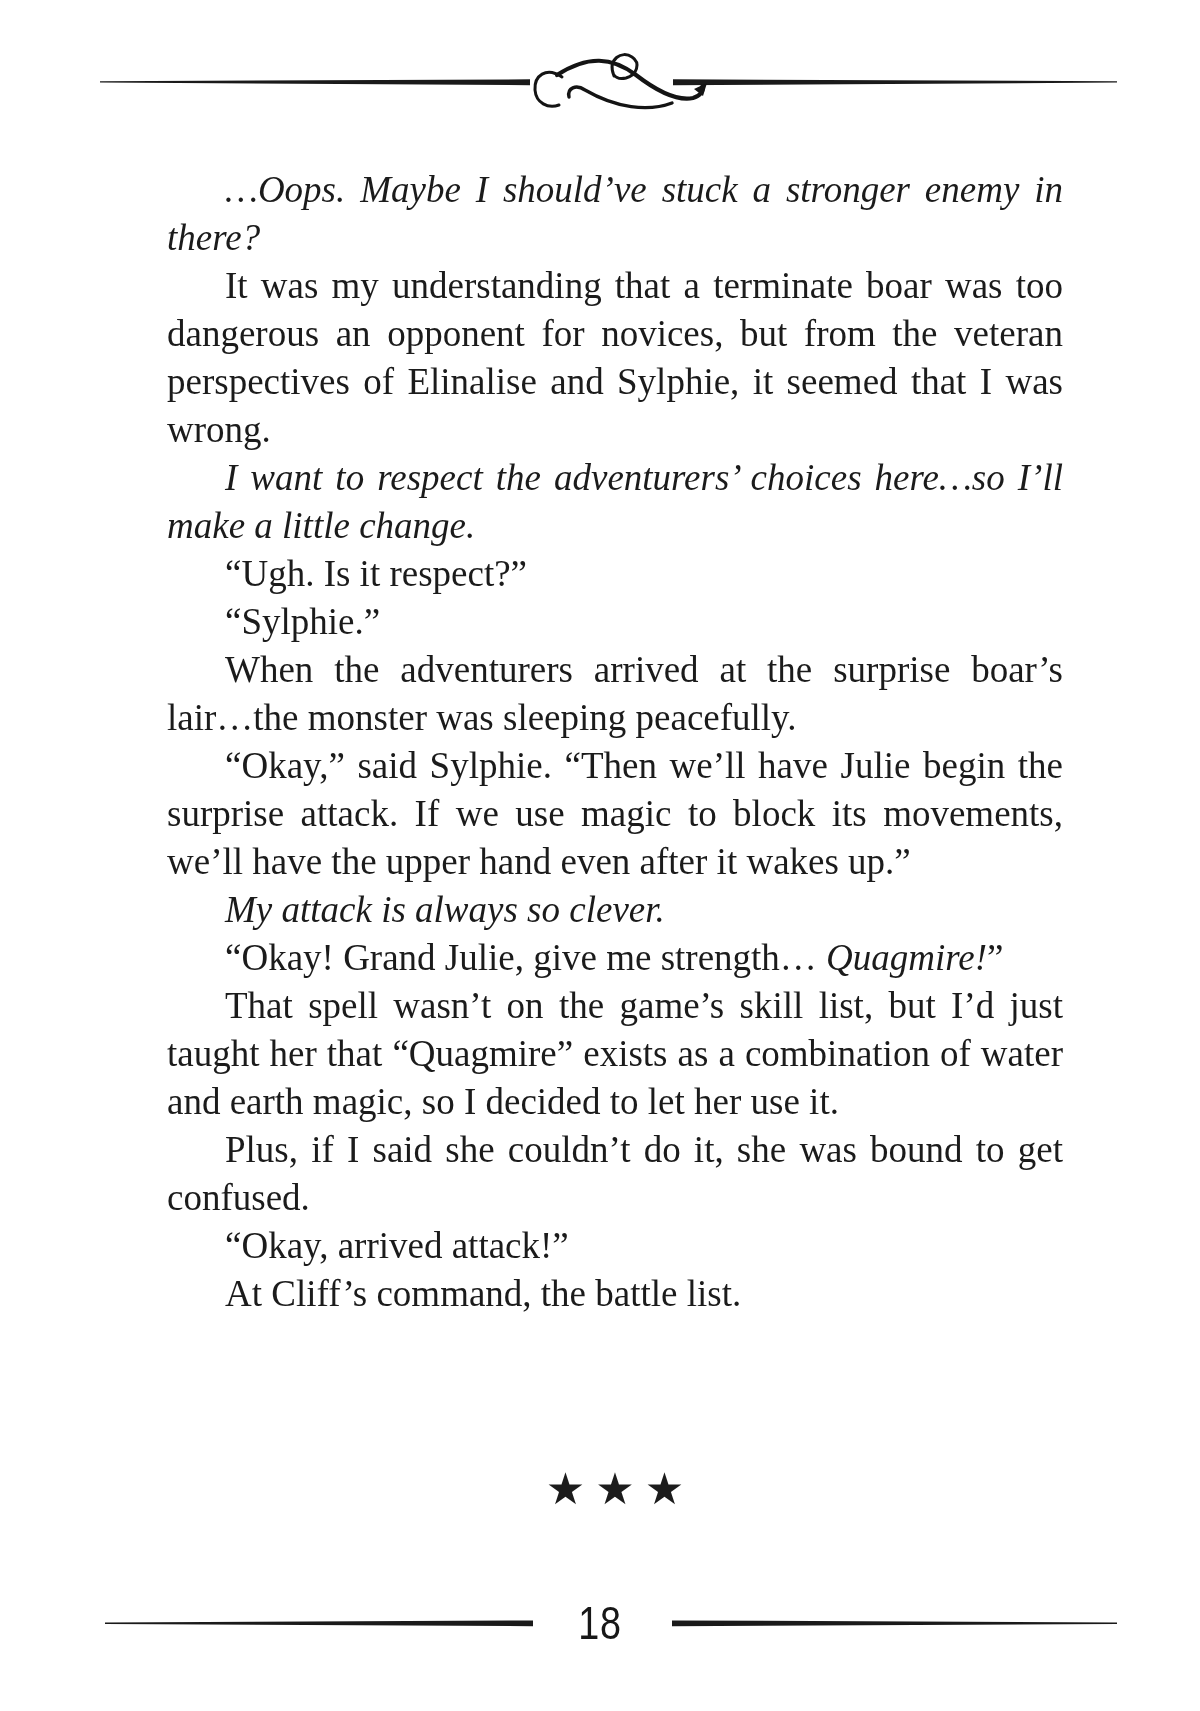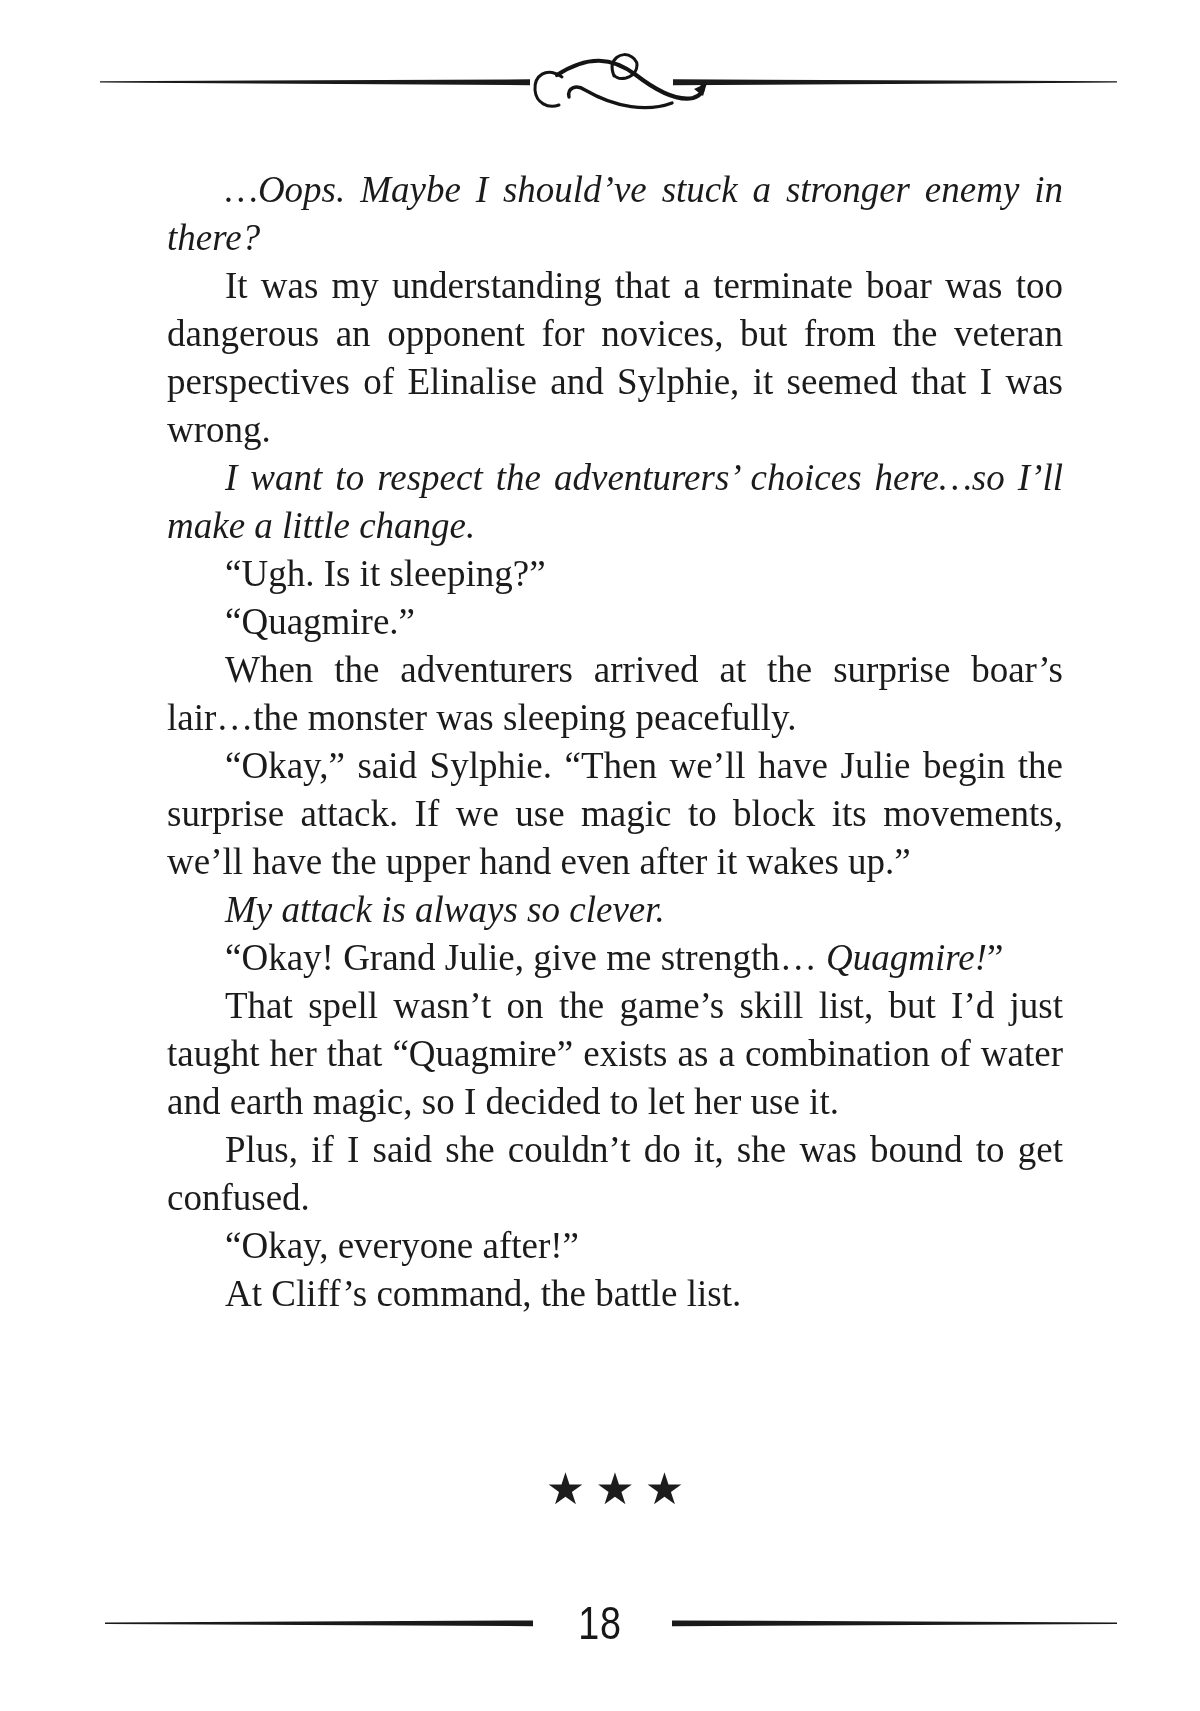--- a/index.html
+++ b/index.html
@@ -67,29 +67,29 @@
       <path d="M 614,76 C 607,59 622,50 632,57 C 641,63 637,75 626,78 C 621,79 616,78 614,75" stroke-width="3"></path>
 
       <path d="M 569,97 C 567,88 576,84 585,90 C 616,108 648,112 672,103" stroke-width="3.4"></path>
     </g>
   </svg>
 
   <div class="body-text">
       <p><em>…Oops. Maybe I should’ve stuck a stronger enemy in there?</em></p>
       <p><span>It was my understanding that a terminate boar was too dangerous an opponent for novices, but from the veteran perspectives of Elinalise and Sylphie, it seemed that I was wrong.</span></p>
       <p><em>I want to respect the adventurers’ choices here…so I’ll make a little change.</em></p>
-      <p><span>“Ugh. Is it sleeping?”</span></p>
-      <p><span>“Quagmire.”</span></p>
+      <p><span>“Ugh. Is it respect?”</span></p>
+      <p><span>“Sylphie.”</span></p>
       <p><span>When the adventurers arrived at the surprise boar’s lair…the monster was sleeping peacefully.</span></p>
       <p><span>“Okay,” said Sylphie. “Then we’ll have Julie begin the surprise attack. If we use magic to block its movements, we’ll have the upper hand even after it wakes up.”</span></p>
       <p><em>My attack is always so clever.</em></p>
       <p><span>“Okay! Grand Julie, give me strength… </span><em>Quagmire!</em><span>”</span></p>
       <p><span>That spell wasn’t on the game’s skill list, but I’d just taught her that “Quagmire” exists as a combination of water and earth magic, so I decided to let her use it.</span></p>
       <p><span>Plus, if I said she couldn’t do it, she was bound to get confused.</span></p>
-      <p><span>“Okay, everyone after!”</span></p>
+      <p><span>“Okay, arrived attack!”</span></p>
       <p><span>At Cliff’s command, the battle list.</span></p>
     </div>
 
   <div class="scene-break">★★★</div>
 
   <svg class="footer-svg" viewBox="0 0 1200 100" xmlns="http://www.w3.org/2000/svg" aria-hidden="true">
     <g>
       <polygon points="105,42.6 533,40.4 533,46.2 105,44.0" fill="#1a1a1a"></polygon>
     </g>
     <g>

